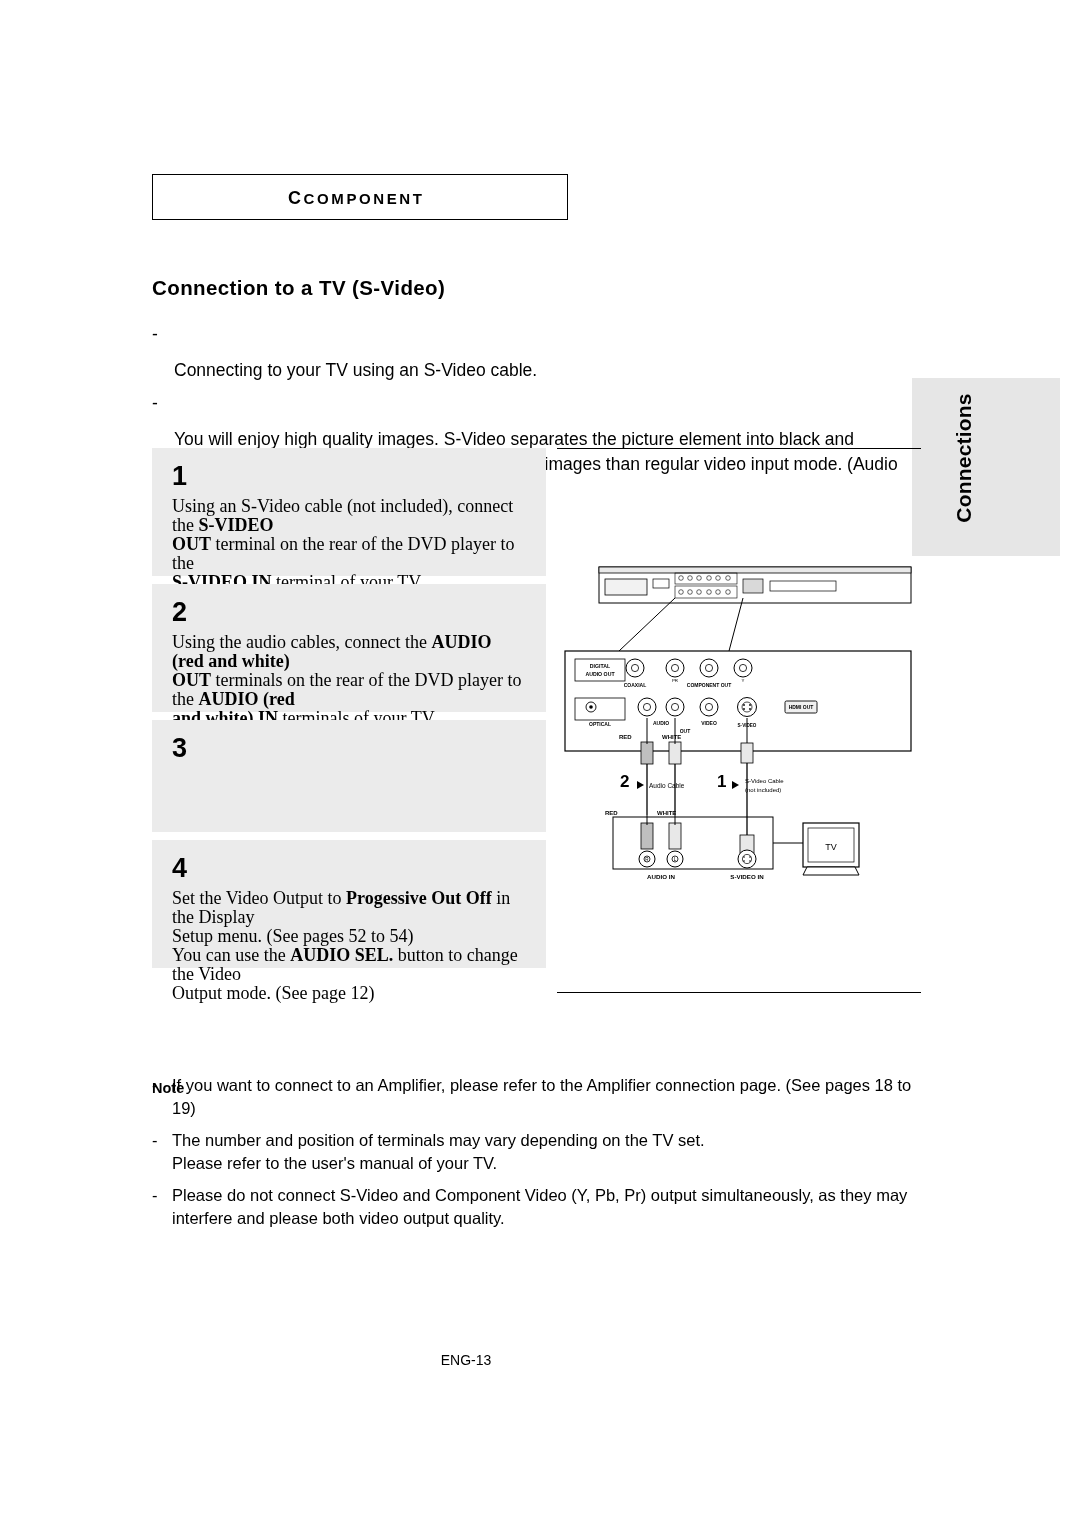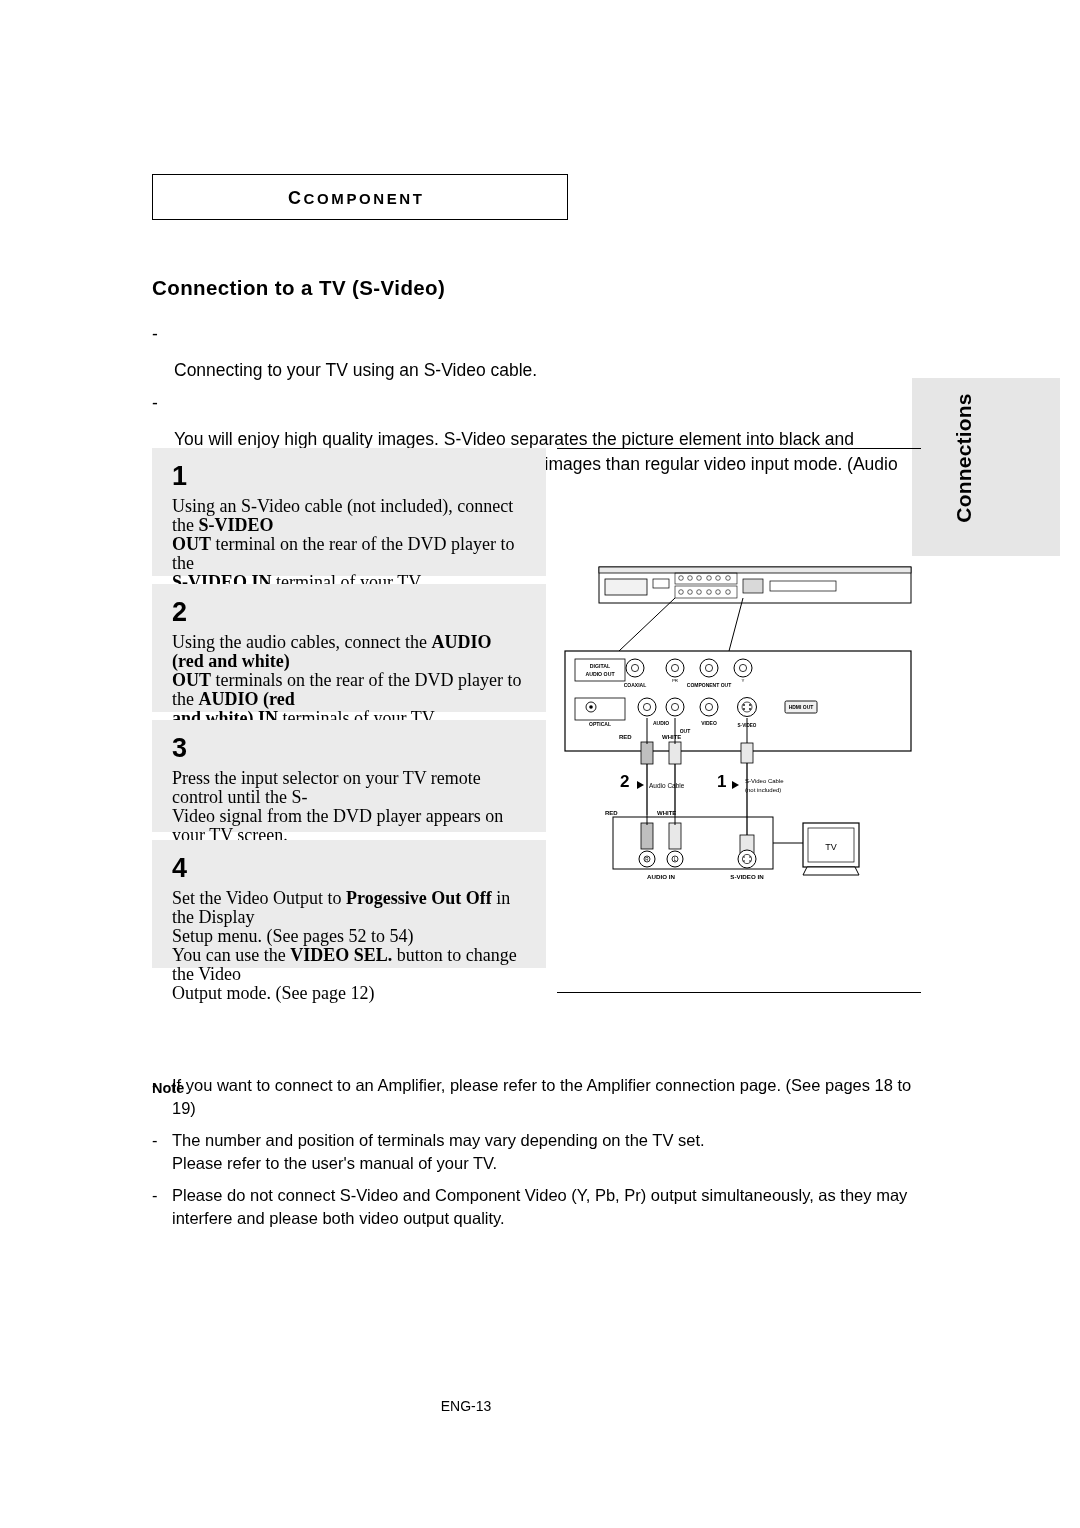--- a/index.html
+++ b/index.html
@@ -166,21 +166,21 @@
   .notes .dash {
     width: 20px;
     flex: 0 0 20px;
   }
   .notes .txt { flex: 1; }
 
   
   .footer {
     position: absolute;
     left: 0;
-    top: 1398px;
+    top: 1352px;
     width: 932px;
     text-align: center;
     font-size: 14px;
   }
 </style>
 </head>
 <body>
 
 <div class="header-box">
   <div class="hdr-text">
@@ -209,25 +209,24 @@
   <div class="step step1">
     <div class="num">1</div>
     <div class="body">Using an S-Video cable (not included), connect the <b>S-VIDEO</b><br><b>OUT</b> terminal on the rear of the DVD player to the<br><b>S-VIDEO IN</b> terminal of your TV.</div>
   </div>
   <div class="step step2">
     <div class="num">2</div>
     <div class="body">Using the audio cables, connect the <b>AUDIO (red and white)</b><br><b>OUT</b> terminals on the rear of the DVD player to the <b>AUDIO (red</b><br><b>and white) IN</b> terminals of your TV.<br>Turn on the DVD player and TV.</div>
   </div>
   <div class="step step3">
     <div class="num">3</div>
-    <div class="body">Press the input selector on your TV remote control until the S-<br>Video signal from the DVD player appears on your TV screen.</div>
   </div>
   <div class="step step4">
     <div class="num">4</div>
-    <div class="body">Set the Video Output to <b>Progessive Out Off</b> in the Display<br>Setup menu. (See pages 52 to 54)<br>You can use the <b>VIDEO SEL.</b> button to change the Video<br>Output mode. (See page 12)</div>
+    <div class="body">Set the Video Output to <b>Progessive Out Off</b> in the Display<br>Setup menu. (See pages 52 to 54)<br>You can use the <b>AUDIO SEL.</b> button to change the Video<br>Output mode. (See page 12)</div>
   </div>
 </div>
 
 <div class="rule rule-top"></div>
 <div class="rule rule-bottom"></div>
 
 <div class="diagram">
 <svg width="364" height="530" viewBox="0 0 364 530" xmlns="http://www.w3.org/2000/svg">
 
   <g>

